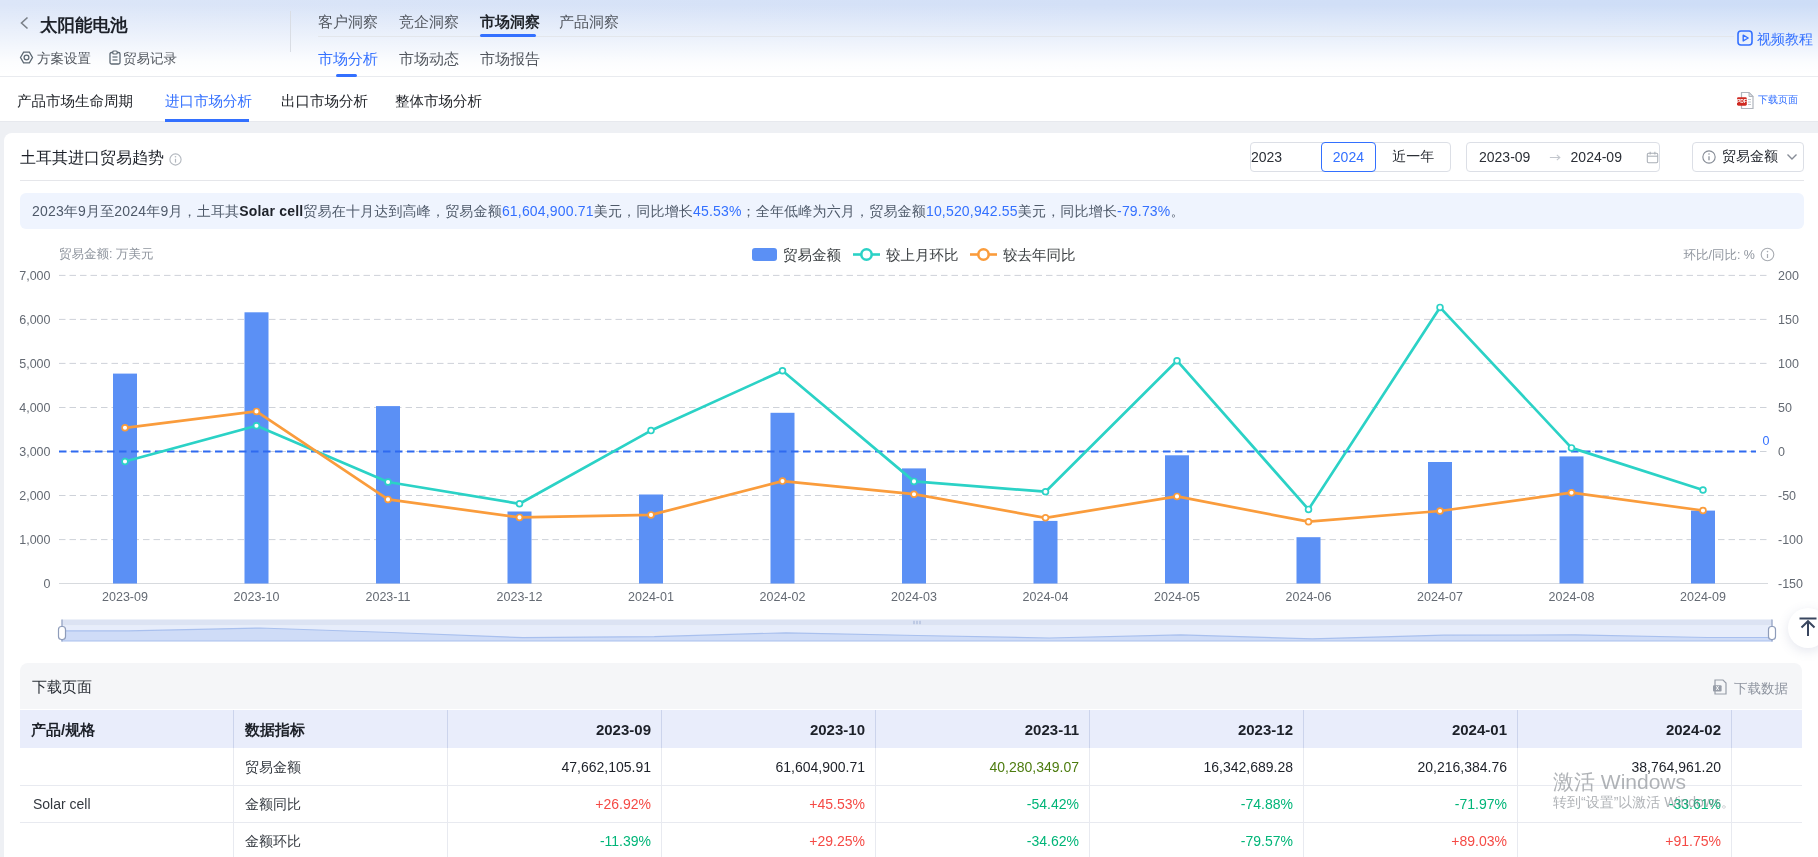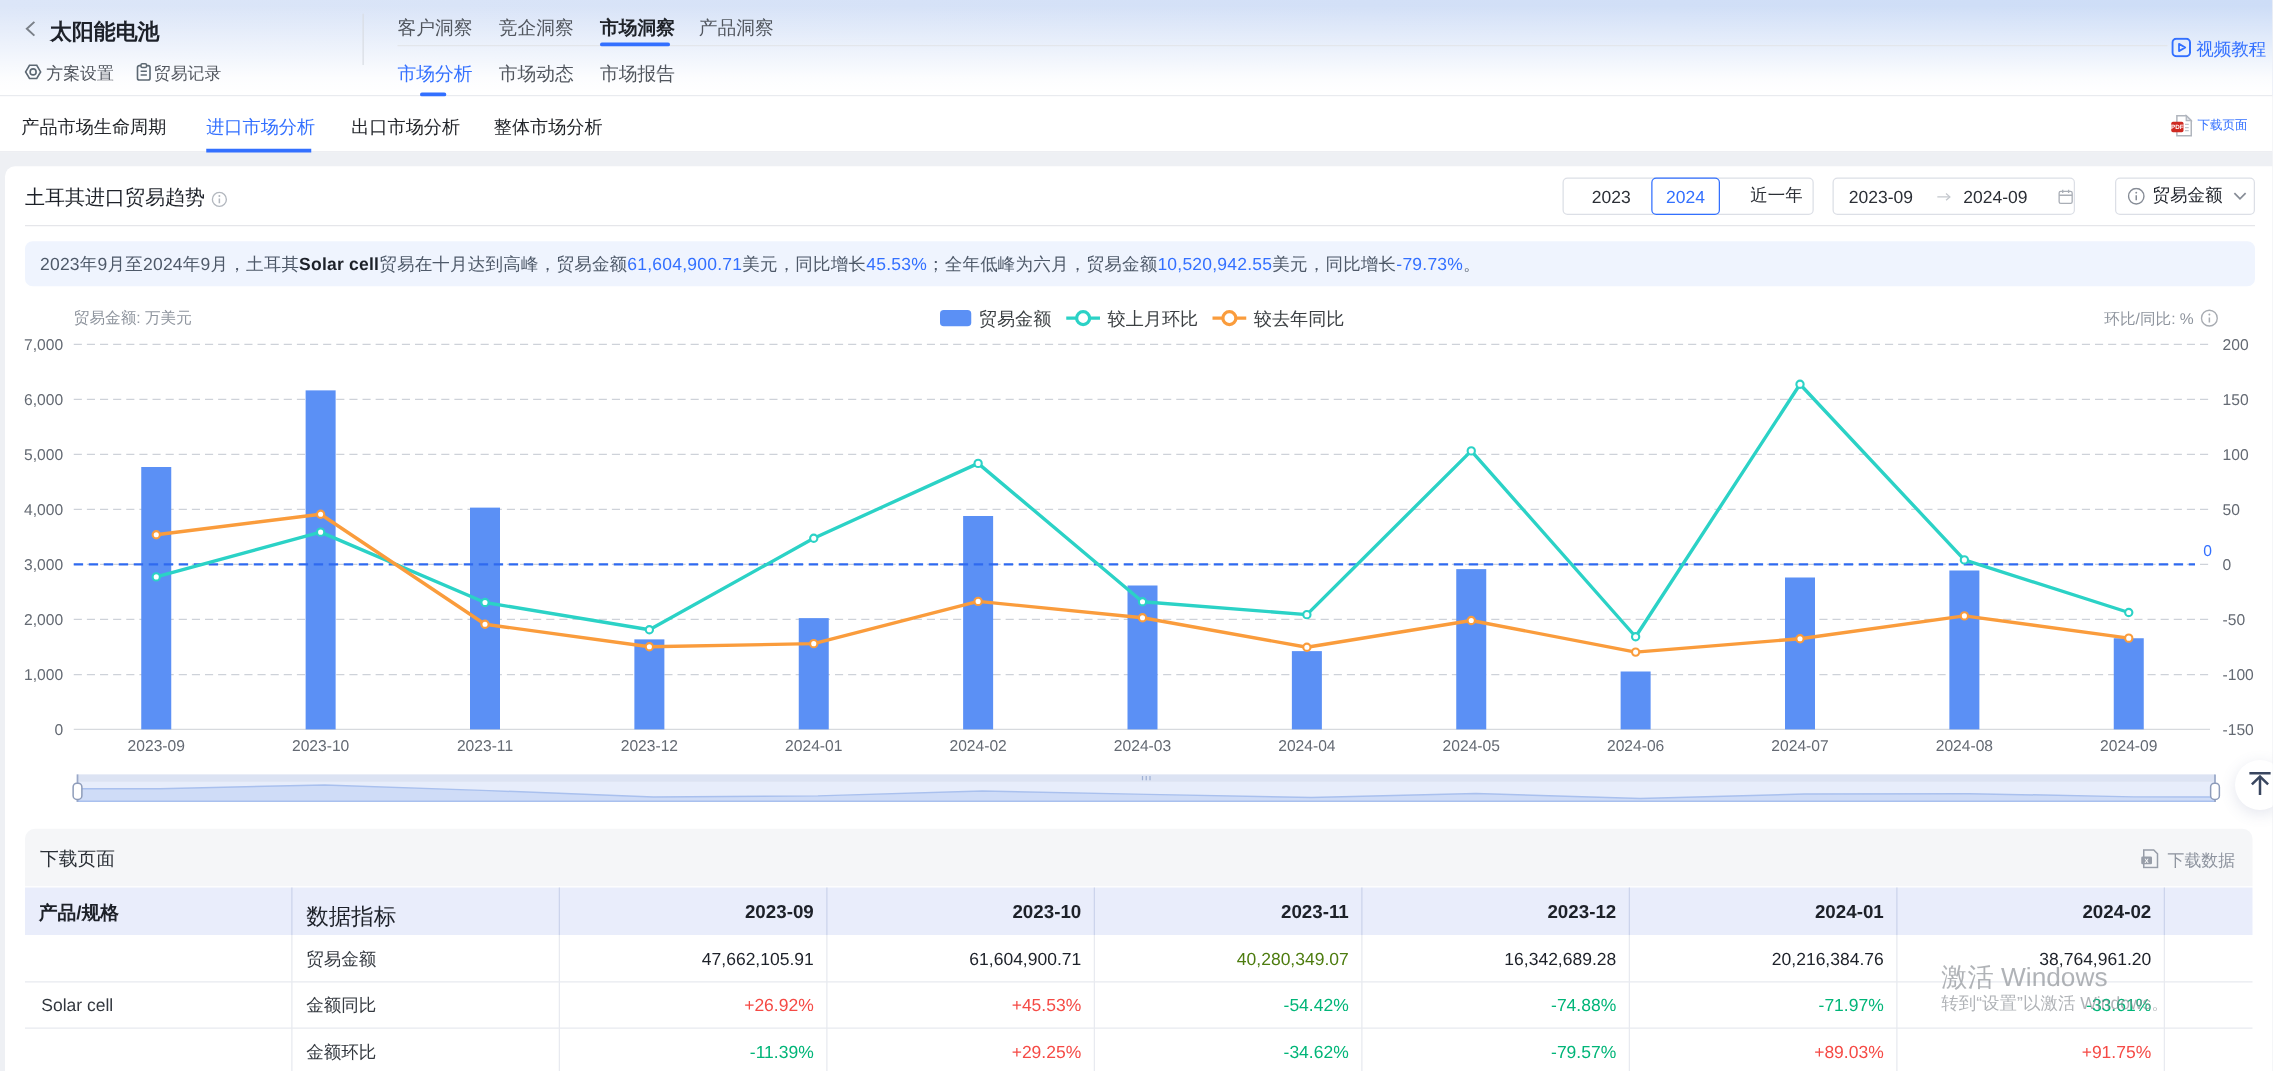--- a/index.html
+++ b/index.html
@@ -95,23 +95,23 @@
   <div id="chartWrap">
 
     <div class="abs" style="left:20px;top:148px;font-size:16px;font-weight:normal;color:#1d2129">土耳其进口贸易趋势</div>
     <svg class="abs" style="left:169px;top:153px" width="13" height="13" viewBox="0 0 13 13">
       <circle cx="6.5" cy="6.5" r="5.6" fill="none" stroke="#b3b8bf" stroke-width="1.1"></circle>
       <line x1="6.5" y1="5.8" x2="6.5" y2="9.6" stroke="#b3b8bf" stroke-width="1.2"></line>
       <circle cx="6.5" cy="3.8" r="0.8" fill="#b3b8bf"></circle>
     </svg>
 
     <div class="ctl" style="left:1250px;width:201px">
-      <div style="width:64px;text-align:right">2023</div>
+      <div style="width:64px;text-align:left">2023</div>
       <div style="width:66px;text-align:center;border:1px solid #3370ff;border-radius:4px;color:#3370ff;line-height:28px;height:30px;margin:-1px 16px">2024</div>
-      <div style="width:69px;text-align:center">近一年</div>
+      <div style="width:69px;">近一年</div>
     </div>
     <div class="ctl" style="left:1466px;width:194px;justify-content:flex-start">
       <span style="margin-left:12px">2023-09</span>
       <svg width="14" height="9" viewBox="0 0 14 9" style="margin:0 9px 0 19px">
           <line x1="1" y1="4.5" x2="12" y2="4.5" stroke="#c3c7cd" stroke-width="1.2"></line>
           <polyline points="9,1.5 12.5,4.5 9,7.5" fill="none" stroke="#c3c7cd" stroke-width="1.2"></polyline>
         </svg>
       <span>2024-09</span>
       <svg width="15" height="15" viewBox="0 0 15 15" style="margin-left:24px">
         <rect x="1.5" y="2.5" width="12" height="11" rx="1.5" fill="none" stroke="#a9aeb6" stroke-width="1.2"></rect>
@@ -251,21 +251,21 @@
     <div class="abs" style="left:32px;top:678px;font-size:15px;font-weight:400;color:#2a2f36">下载页面</div>
     <svg class="abs" style="left:1712px;top:679px" width="17" height="16" viewBox="0 0 17 16">
       <path d="M3 1 h8 l3 3 v11 h-11 z" fill="none" stroke="#979da8" stroke-width="1.2"></path>
       <rect x="1" y="6.2" width="8.6" height="6.2" rx="1" fill="#979da8"></rect>
       <text x="5.3" y="11.2" font-size="5" fill="#fff" text-anchor="middle" font-weight="bold">X</text>
     </svg>
     <div class="abs" style="left:1734px;top:680px;font-size:13.5px;color:#8d939e">下载数据</div>
 
     <div class="abs" style="left:20px;top:710px;width:1782px;height:38px;background:#e9edfb"></div>
     <div class="cell" style="left:31px;top:721px;font-size:15px;font-weight:bold;color:#1d2129">产品/规格</div>
-    <div class="cell" style="left:245px;top:721px;font-size:18px;font-weight:normal;color:#1d2129">数据指标</div>
+    <div class="cell" style="left:245px;top:721px;font-size:15px;font-weight:bold;color:#1d2129">数据指标</div>
     <div class="cell rt" style="left:451px;top:721px;width:200px;font-size:15px;font-weight:bold;color:#1d2129">2023-09</div>
     <div class="cell rt" style="left:665px;top:721px;width:200px;font-size:15px;font-weight:bold;color:#1d2129">2023-10</div>
     <div class="cell rt" style="left:879px;top:721px;width:200px;font-size:15px;font-weight:bold;color:#1d2129">2023-11</div>
     <div class="cell rt" style="left:1093px;top:721px;width:200px;font-size:15px;font-weight:bold;color:#1d2129">2023-12</div>
     <div class="cell rt" style="left:1307px;top:721px;width:200px;font-size:15px;font-weight:bold;color:#1d2129">2024-01</div>
     <div class="cell rt" style="left:1521px;top:721px;width:200px;font-size:15px;font-weight:bold;color:#1d2129">2024-02</div>
 
     <div class="vline" style="left:233px;top:710px;height:38px;background:#ccd4ec"></div>
     <div class="vline" style="left:447px;top:710px;height:38px;background:#ccd4ec"></div>
     <div class="vline" style="left:661px;top:710px;height:38px;background:#ccd4ec"></div>

